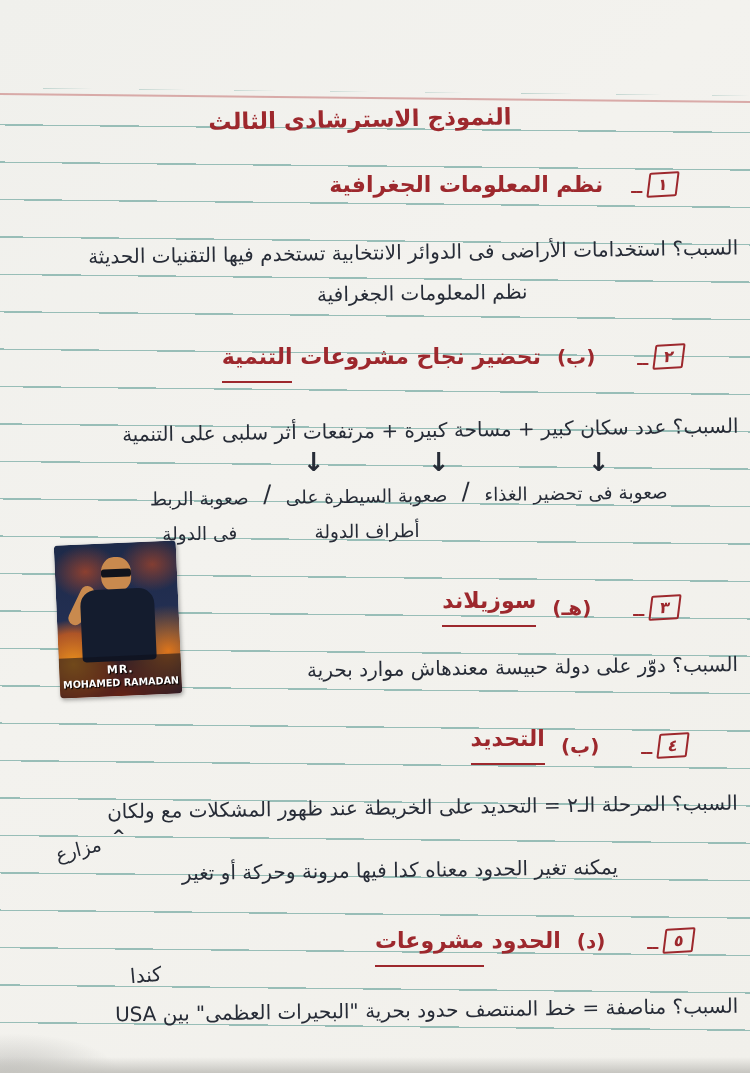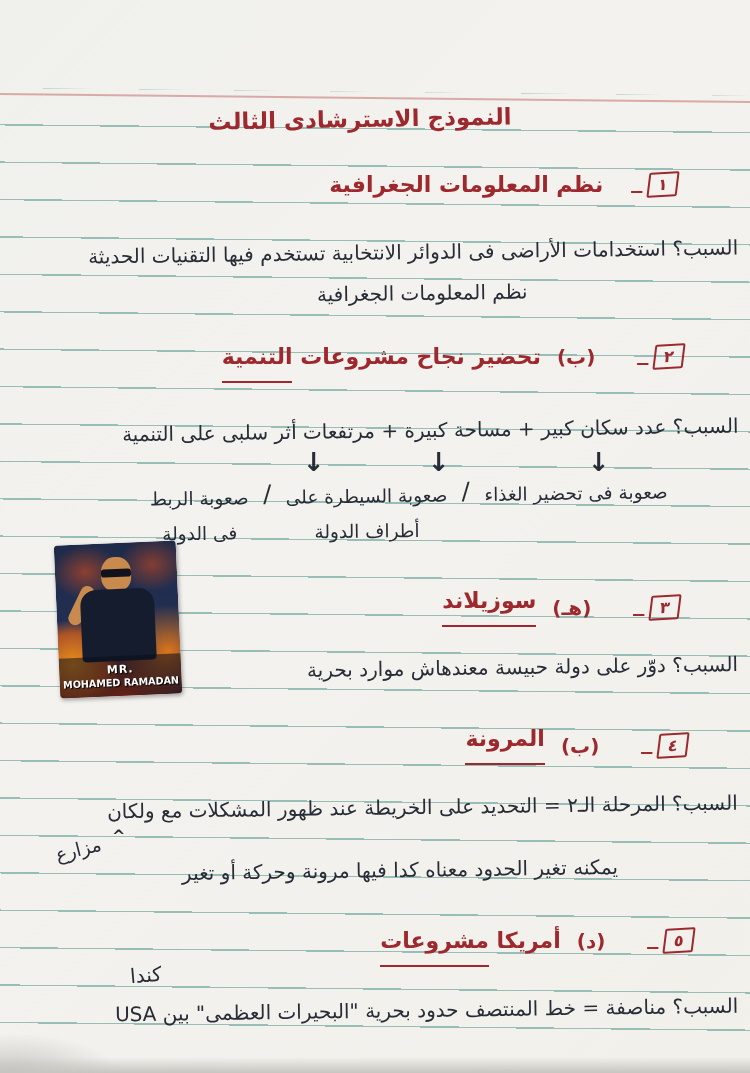--- a/index.html
+++ b/index.html
@@ -158,33 +158,33 @@
     <span class="opt">(هـ)</span>
     <span class="head u">سوزيلاند</span>
   </div>
 
   <div class="row ink reason" style="top:655px;right:12px">السبب؟  دوّر على دولة حبيسة معندهاش موارد بحرية</div>
 
   <div class="row red hrow" style="top:726px;right:62px">
     <span class="badge">٤</span>
     <span class="dash">ــ</span>
     <span class="opt">(ب)</span>
-    <span class="head u">المرونة</span>
+    <span class="head u">التحديد</span>
   </div>
 
   <div class="row ink reason" style="top:795px;right:12px">السبب؟  المرحلة الـ٢ = التحديد على الخريطة عند ظهور المشكلات مع ولكان</div>
   <span class="caret" style="top:826px;left:112px">^</span>
   <div class="insert" style="top:838px;left:55px;transform:rotate(-14deg)">مزارع</div>
   <div class="row ink reason" style="top:858px;right:132px">يمكنه تغير الحدود معناه كدا فيها مرونة وحركة أو تغير</div>
 
   <div class="row red hrow" style="top:928px;right:56px">
     <span class="badge">٥</span>
     <span class="dash">ــ</span>
     <span class="opt">(د)</span>
-    <span class="head"><span>أمريكا </span><span class="u">مشروعات</span></span>
+    <span class="head"><span>الحدود </span><span class="u">مشروعات</span></span>
   </div>
 
   <div class="insert" style="top:963px;left:130px;font-size:20px;transform:rotate(-5deg)">كندا</div>
   <div class="row ink reason" style="top:998px;right:12px">السبب؟  مناصفة = خط المنتصف   حدود بحرية "البحيرات العظمى" بين USA</div>
 
   <div class="smudge"></div>
   <div class="scanband"></div>
 </div>
 
 </body></html>

